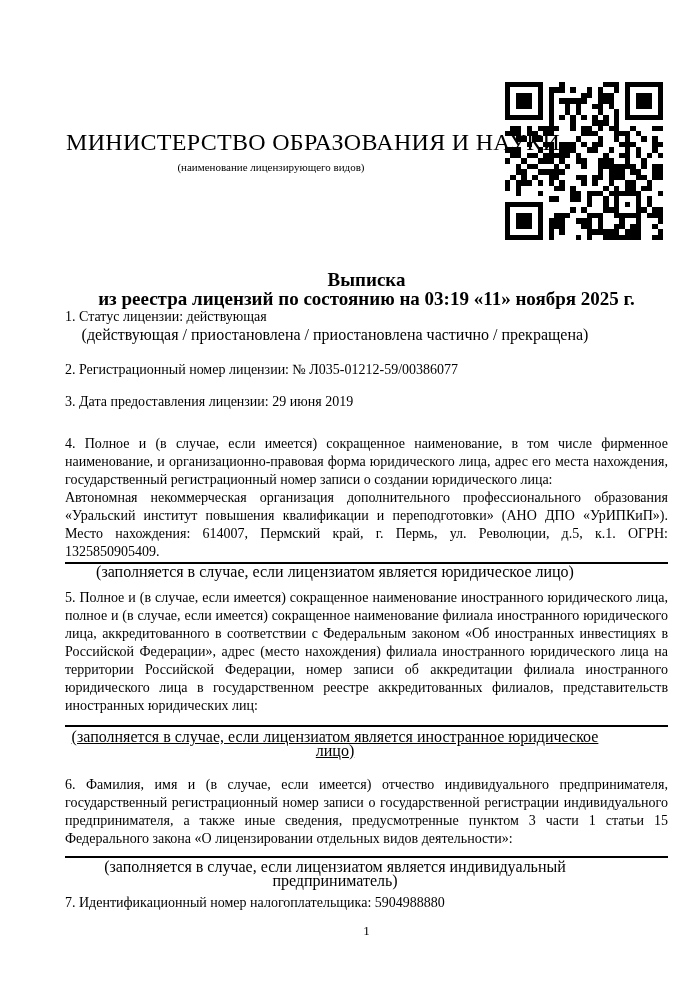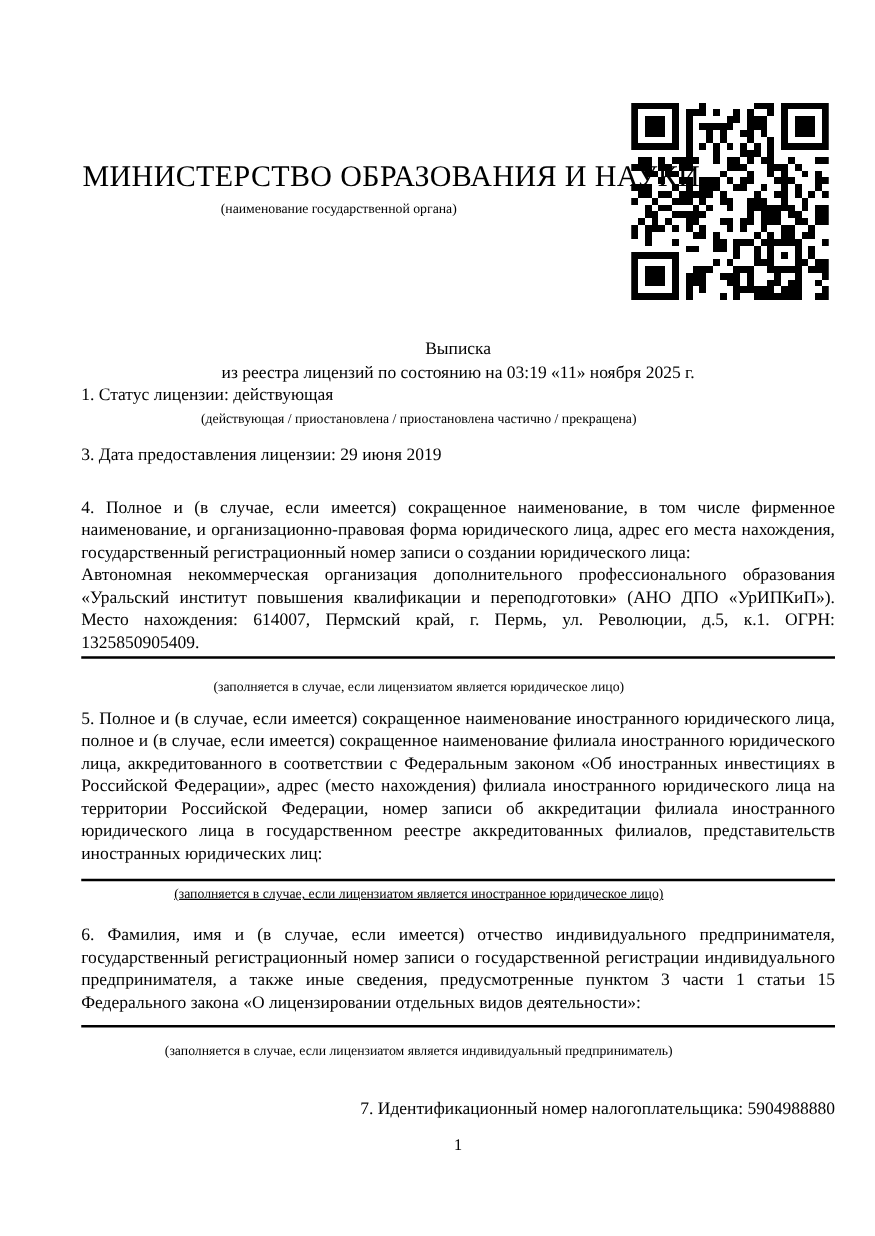--- a/index.html
+++ b/index.html
@@ -26,55 +26,56 @@
   }
   .ministry-caption{
     font-size:11px;
     line-height:14px;
     margin-top:4px;
   }
   .doc-title{
     margin:96px 0 0 65px;
     width:603px;
     text-align:center;
-    font-size:14px;
+    font-size:19px;
     line-height:19px;
+    font-weight:bold;
   }
   .body{
     margin:0 0 0 65px;
     width:603px;
     font-size:14px;
     line-height:18px;
   }
   .para{margin:0;}
   .just{text-align:justify;}
   .fcaption{
-    font-size:11px;
+    font-size:16px;
     line-height:14px;
     text-align:center;
     padding-right:63px;
   }
   .frule{
     height:0;
     border-top:2px solid #000000;
   }
   .p1{}
   .c1{margin-top:2px;}
   .p2{margin-top:19px;}
   .p3{margin-top:14px;}
   .p4{margin-top:24px;}
   .r4{margin-top:1px;}
-  .c4{margin-top:16px;}
+  .c4{margin-top:1px;}
   .p5{margin-top:10px;}
   .r5{margin-top:10px;}
   .c5{margin-top:3px;text-decoration:underline;}
   .p6{margin-top:18px;}
   .r6{margin-top:8px;}
-  .c6{margin-top:12px;}
-  .p7{margin-top:31px;text-align:right;}
+  .c6{margin-top:2px;}
+  .p7{margin-top:6px;}
   .page-number{
     margin:11px 0 0 65px;
     width:603px;
     text-align:center;
     font-size:13px;
     line-height:16px;
   }
 </style>
 </head>
 <body>
@@ -495,33 +496,34 @@
         <rect x="22" y="28" width="1" height="1"></rect>
         <rect x="23" y="28" width="1" height="1"></rect>
         <rect x="24" y="28" width="1" height="1"></rect>
         <rect x="27" y="28" width="1" height="1"></rect>
         <rect x="28" y="28" width="1" height="1"></rect>
       </svg>
   </div>
 
   <header class="ministry">
     <div class="ministry-line">МИНИСТЕРСТВО ОБРАЗОВАНИЯ И НАУКИ</div>
-    <div class="ministry-caption">(наименование государственной органа)</div>
+    <div class="ministry-caption">(наименование лицензирующего видов)</div>
   </header>
 
   <div class="doc-title">
     <div>Выписка</div>
     <div>из реестра лицензий по состоянию на 03:19 «11» ноября 2025 г.</div>
   </div>
 
   <main class="body">
 
     <p class="para p1">1. Статус лицензии: действующая</p>
     <div class="fcaption c1">(действующая / приостановлена / приостановлена частично / прекращена)</div>
 
+    <p class="para p2">2. Регистрационный номер лицензии: № Л035-01212-59/00386077</p>
 
     <p class="para p3">3. Дата предоставления лицензии: 29 июня 2019</p>
 
     <div class="para p4 just">
       <div>4. Полное и (в случае, если имеется) сокращенное наименование, в том числе фирменное наименование, и организационно-правовая форма юридического лица, адрес его места нахождения, государственный регистрационный номер записи о создании юридического лица:</div>
       <div>Автономная некоммерческая организация дополнительного профессионального образования «Уральский институт повышения квалификации и переподготовки» (АНО ДПО «УрИПКиП»). Место нахождения: 614007, Пермский край, г. Пермь, ул. Революции, д.5, к.1. ОГРН: 1325850905409.</div>
     </div>
     <div class="frule r4"></div>
     <div class="fcaption c4">(заполняется в случае, если лицензиатом является юридическое лицо)</div>
 

